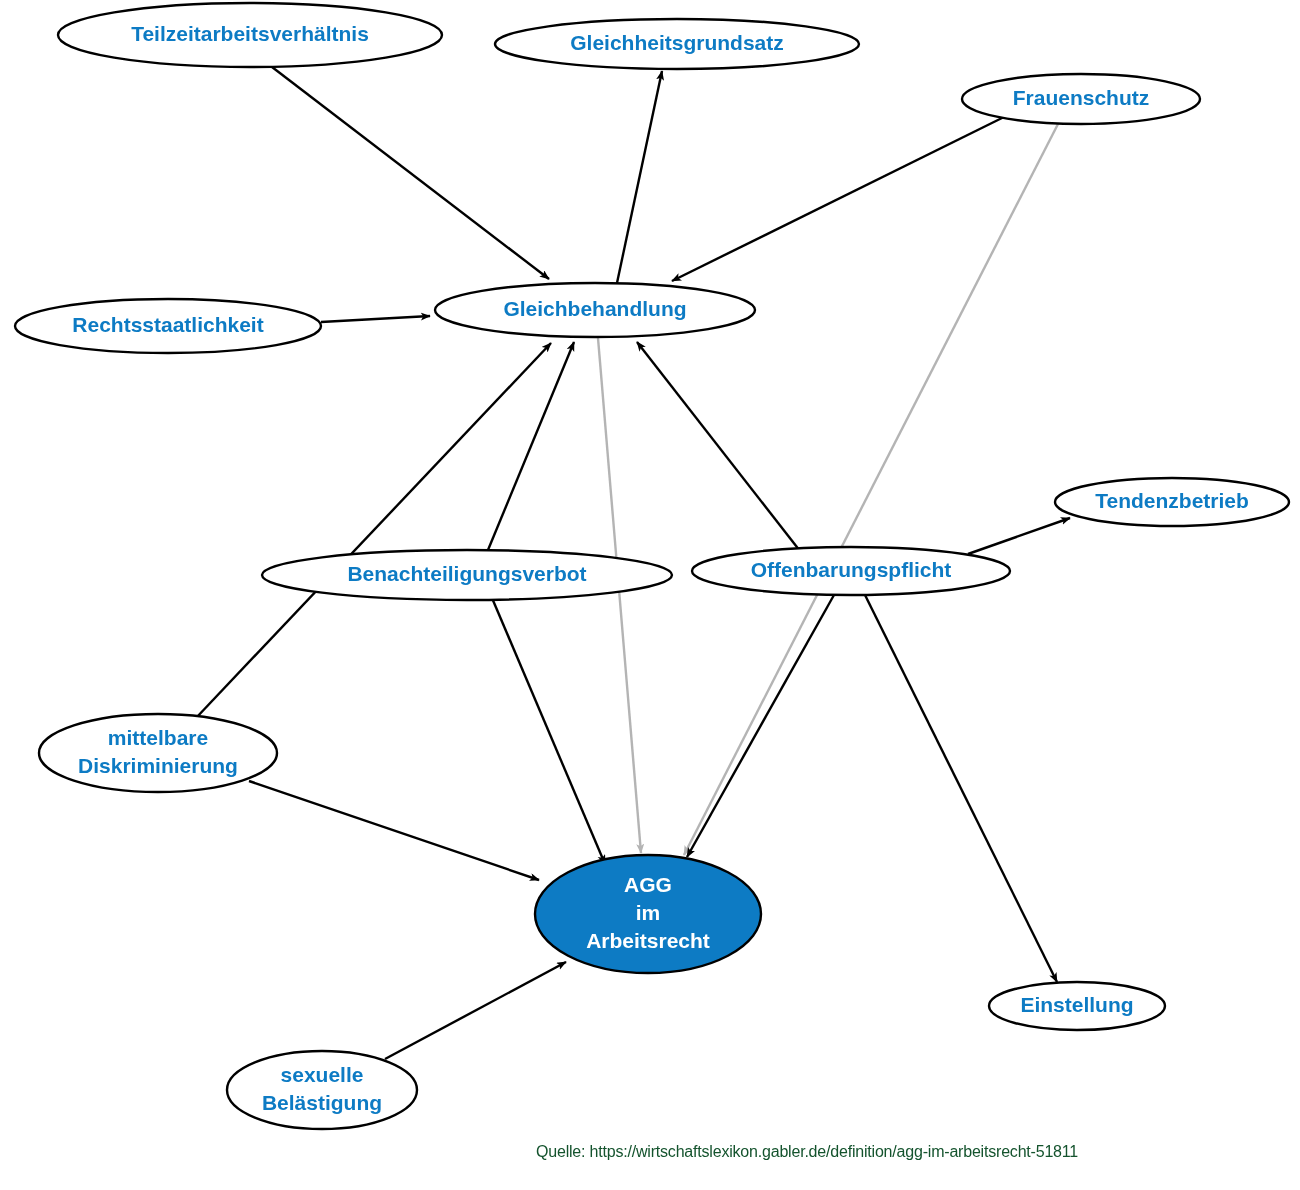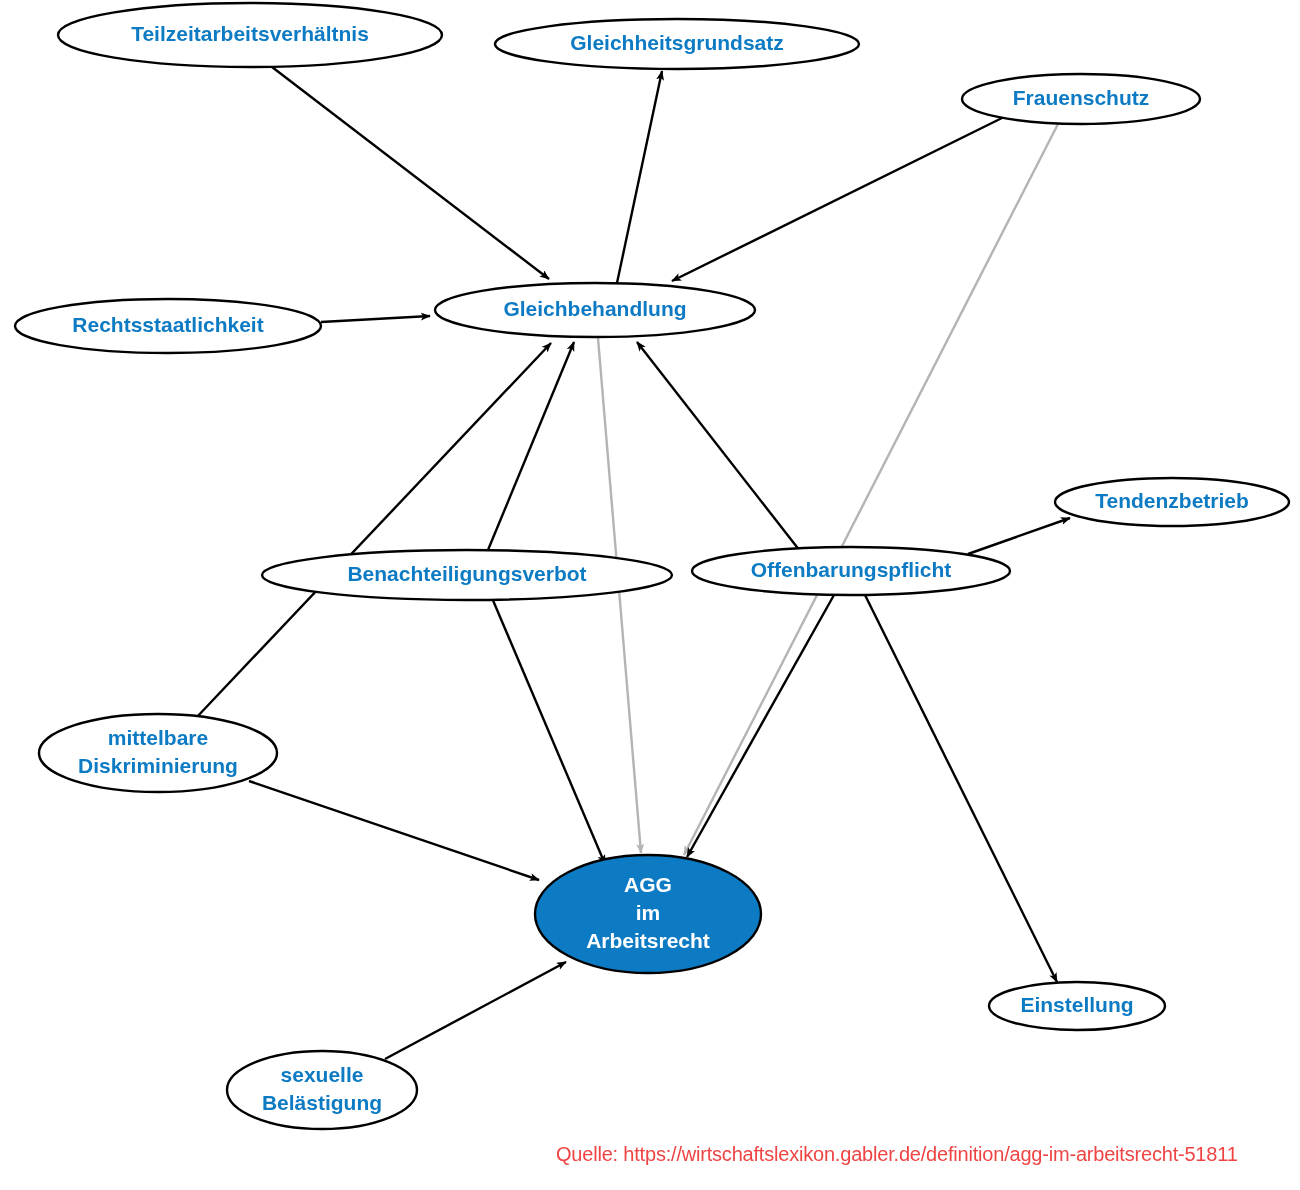--- a/index.html
+++ b/index.html
@@ -55,25 +55,25 @@
     stroke: #000000;
     stroke-width: 2.4;
     fill: none;
   }
   .edge-line.gray {
     stroke: #b4b4b4;
     stroke-width: 2.4;
   }
   .source-caption {
     position: absolute;
-    left: 556px;
+    left: 536px;
     top: 1143px;
     font-family: "Liberation Sans", sans-serif;
-    font-size: 20px;
-    color: #ef4444;
+    font-size: 16px;
+    color: #14532d;
     letter-spacing: -0.2px;
     white-space: nowrap;
   }
 </style>
 </head>
 <body>
 
 <div id="graph-root">
 
   <svg id="graph-canvas" viewBox="0 0 1300 1190" xmlns="http://www.w3.org/2000/svg">

